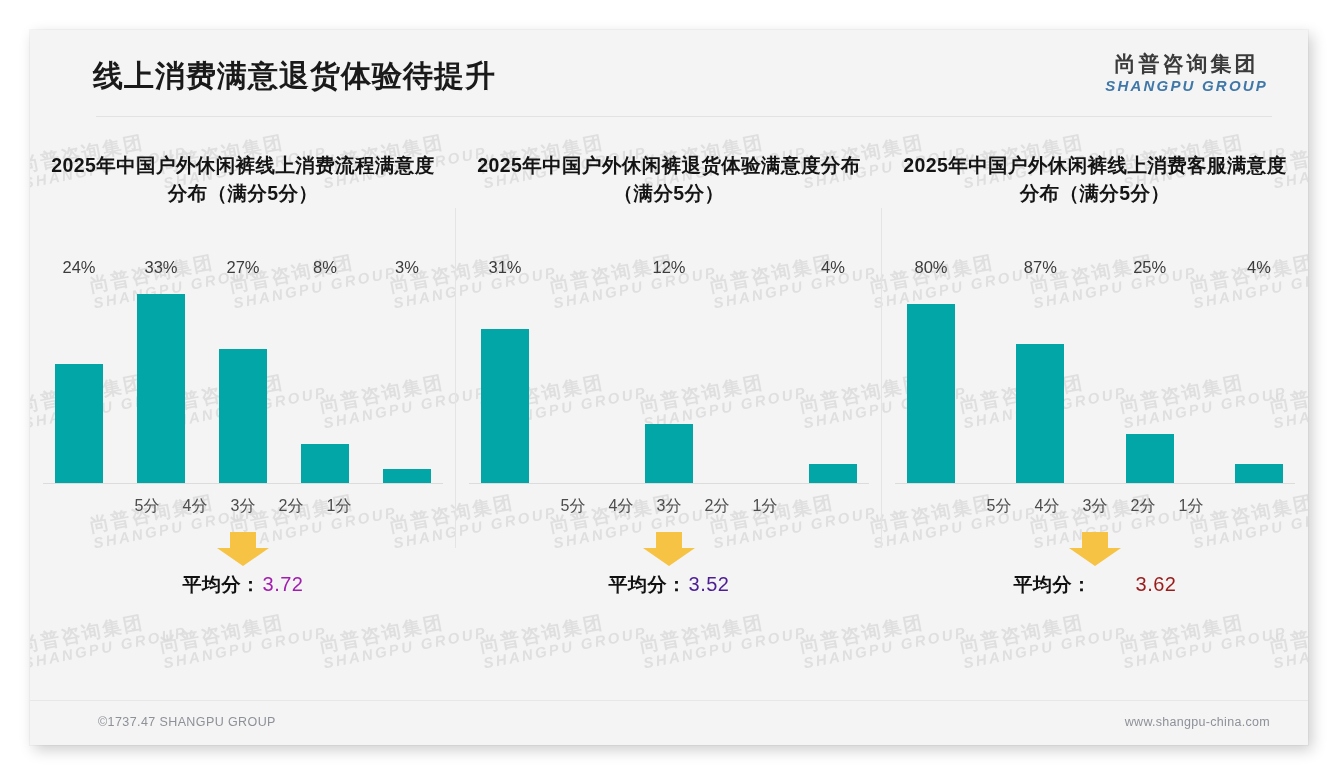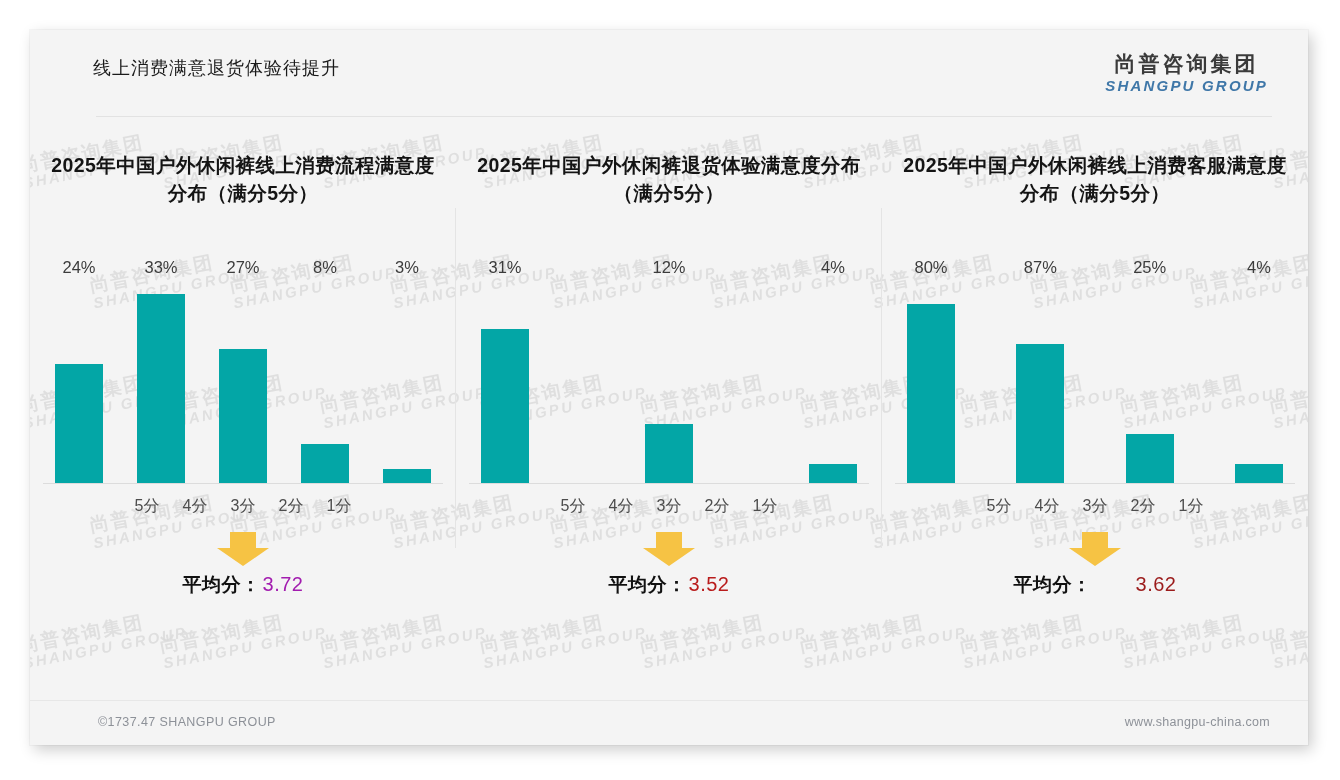--- a/index.html
+++ b/index.html
@@ -60,22 +60,22 @@
     position: absolute;
     left: 0; top: 0;
     width: 100%;
     height: 82px;
     z-index: 5;
   }
   #header-title {
     position: absolute;
     left: 63px;
     top: 26px;
-    font-size: 18px;
-    font-weight: 400;
+    font-size: 30px;
+    font-weight: 700;
     color: #1a1a1a;
     letter-spacing: 1px;
     white-space: nowrap;
   }
   #logo {
     position: absolute;
     right: 40px;
     top: 22px;
     text-align: center;
   }
@@ -529,21 +529,21 @@
             <div class="cat">4分</div>
             <div class="cat">3分</div>
             <div class="cat">2分</div>
             <div class="cat">1分</div>
           </div>
         </div>
         <div class="arrow-wrap">
           <svg class="arrow" viewBox="0 0 52 34">
             <polygon points="13,0 39,0 39,16 52,16 26,34 0,16 13,16" fill="#f6c344"></polygon>
           </svg>
-          <div class="avg"><span>平均分：</span><span class="avg-value" style="color: #b91c1c;">3.52</span></div>
+          <div class="avg"><span>平均分：</span><span class="avg-value" style="color: #4c1d95;">3.52</span></div>
         </div>
         <div class="panel-divider"></div>
       </div>
       <div class="panel">
         <div class="panel-title">2025年中国户外休闲裤线上消费客服满意度分布（满分5分）</div>
         <div class="plot">
           <div class="bars">
             <div class="bar-slot">
               <div class="bar-value">80%</div>
               <div class="bar" style="height: 180px; background: rgb(3, 166, 166);"></div>

